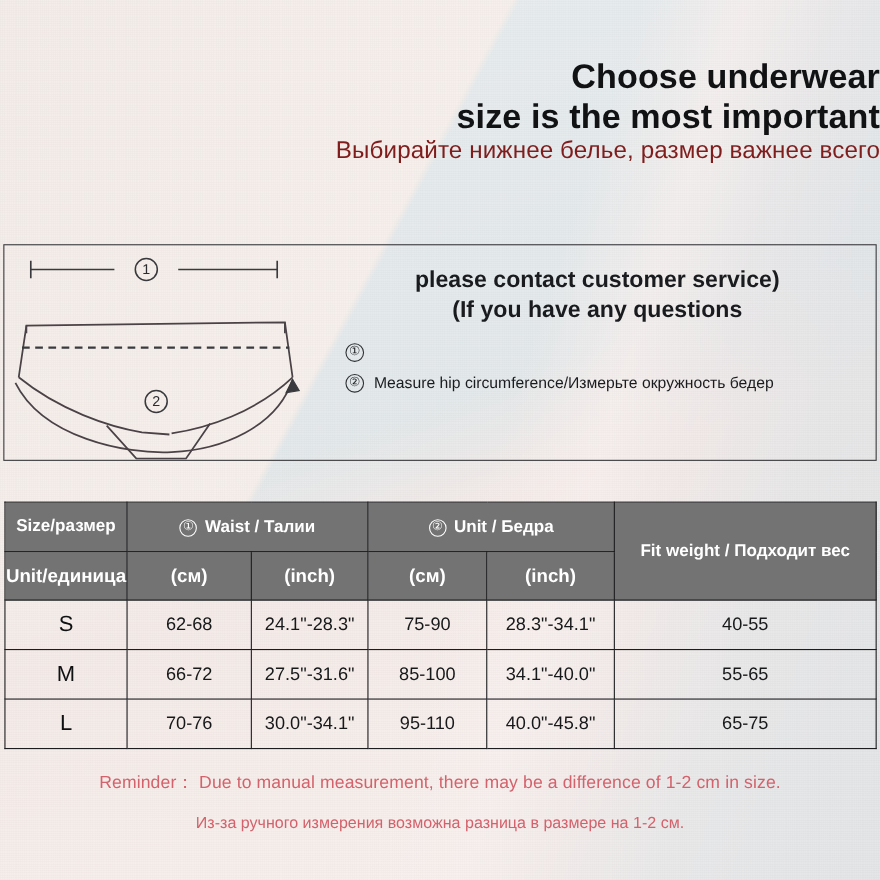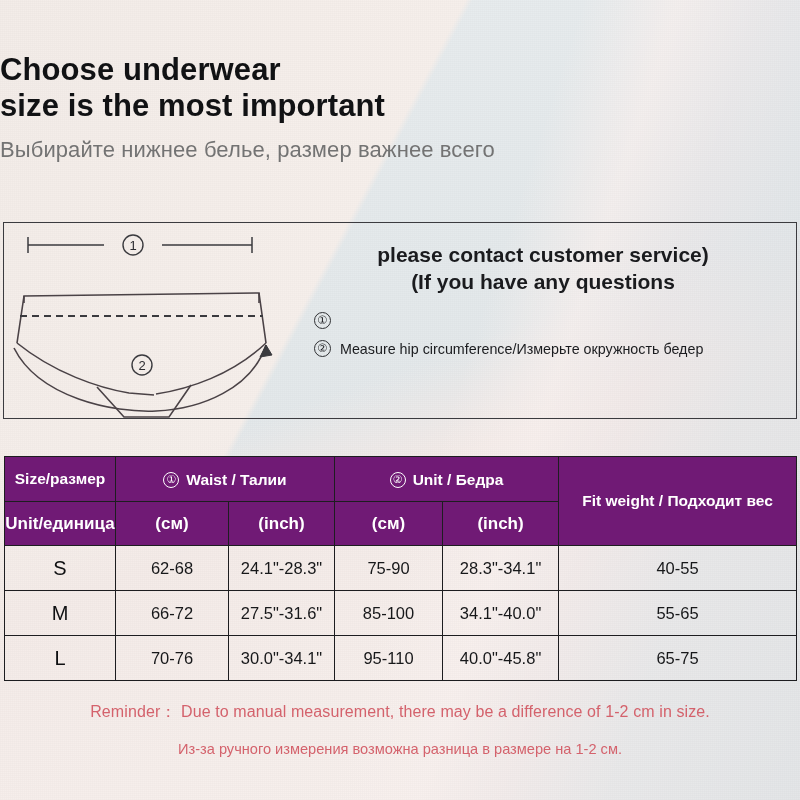--- a/index.html
+++ b/index.html
@@ -59,33 +59,33 @@
   .bg-noise {
     opacity: .30;
     background-image:
       repeating-linear-gradient(0deg, rgba(0,0,0,.035) 0 1px, rgba(255,255,255,.035) 1px 2px),
       repeating-linear-gradient(90deg, rgba(0,0,0,.030) 0 1px, rgba(255,255,255,.030) 1px 2px);
   }
 
   #content { position: relative; width: 800px; height: 800px; }
 
   
-  .title-block { padding-top: 52px; text-align: left; }
+  .title-block { padding-top: 52px; text-align: right; }
   .title-line {
     font-size: 31px;
     font-weight: 700;
     color: #111214;
     line-height: 36px;
     letter-spacing: .1px;
   }
   .subtitle {
-    margin-top: 13px;
+    margin-top: 0;
     font-size: 22px;
     font-weight: 400;
-    color: #737373;
+    color: #7f1d1d;
     line-height: 26px;
     letter-spacing: .1px;
   }
 
   
   .diagram-panel {
     position: absolute;
     left: 3px;
     top: 222px;
     width: 794px;
@@ -146,21 +146,21 @@
     width: 792px;
     border-collapse: collapse;
     table-layout: fixed;
   }
   .size-table td, .size-table th {
     border: 1.3px solid #1d1d20;
     text-align: center;
     vertical-align: middle;
   }
   .size-table thead th {
-    background: #701a75;
+    background: #737373;
     color: #ffffff;
     font-weight: 700;
     border-color: #1d1d20;
   }
   .hdr-top th { height: 45px; font-size: 15.5px; }
   .hdr-sub th { height: 44px; font-size: 17px; }
   .hdr-with-num {
     display: inline-flex;
     align-items: center;
     gap: 7px;

